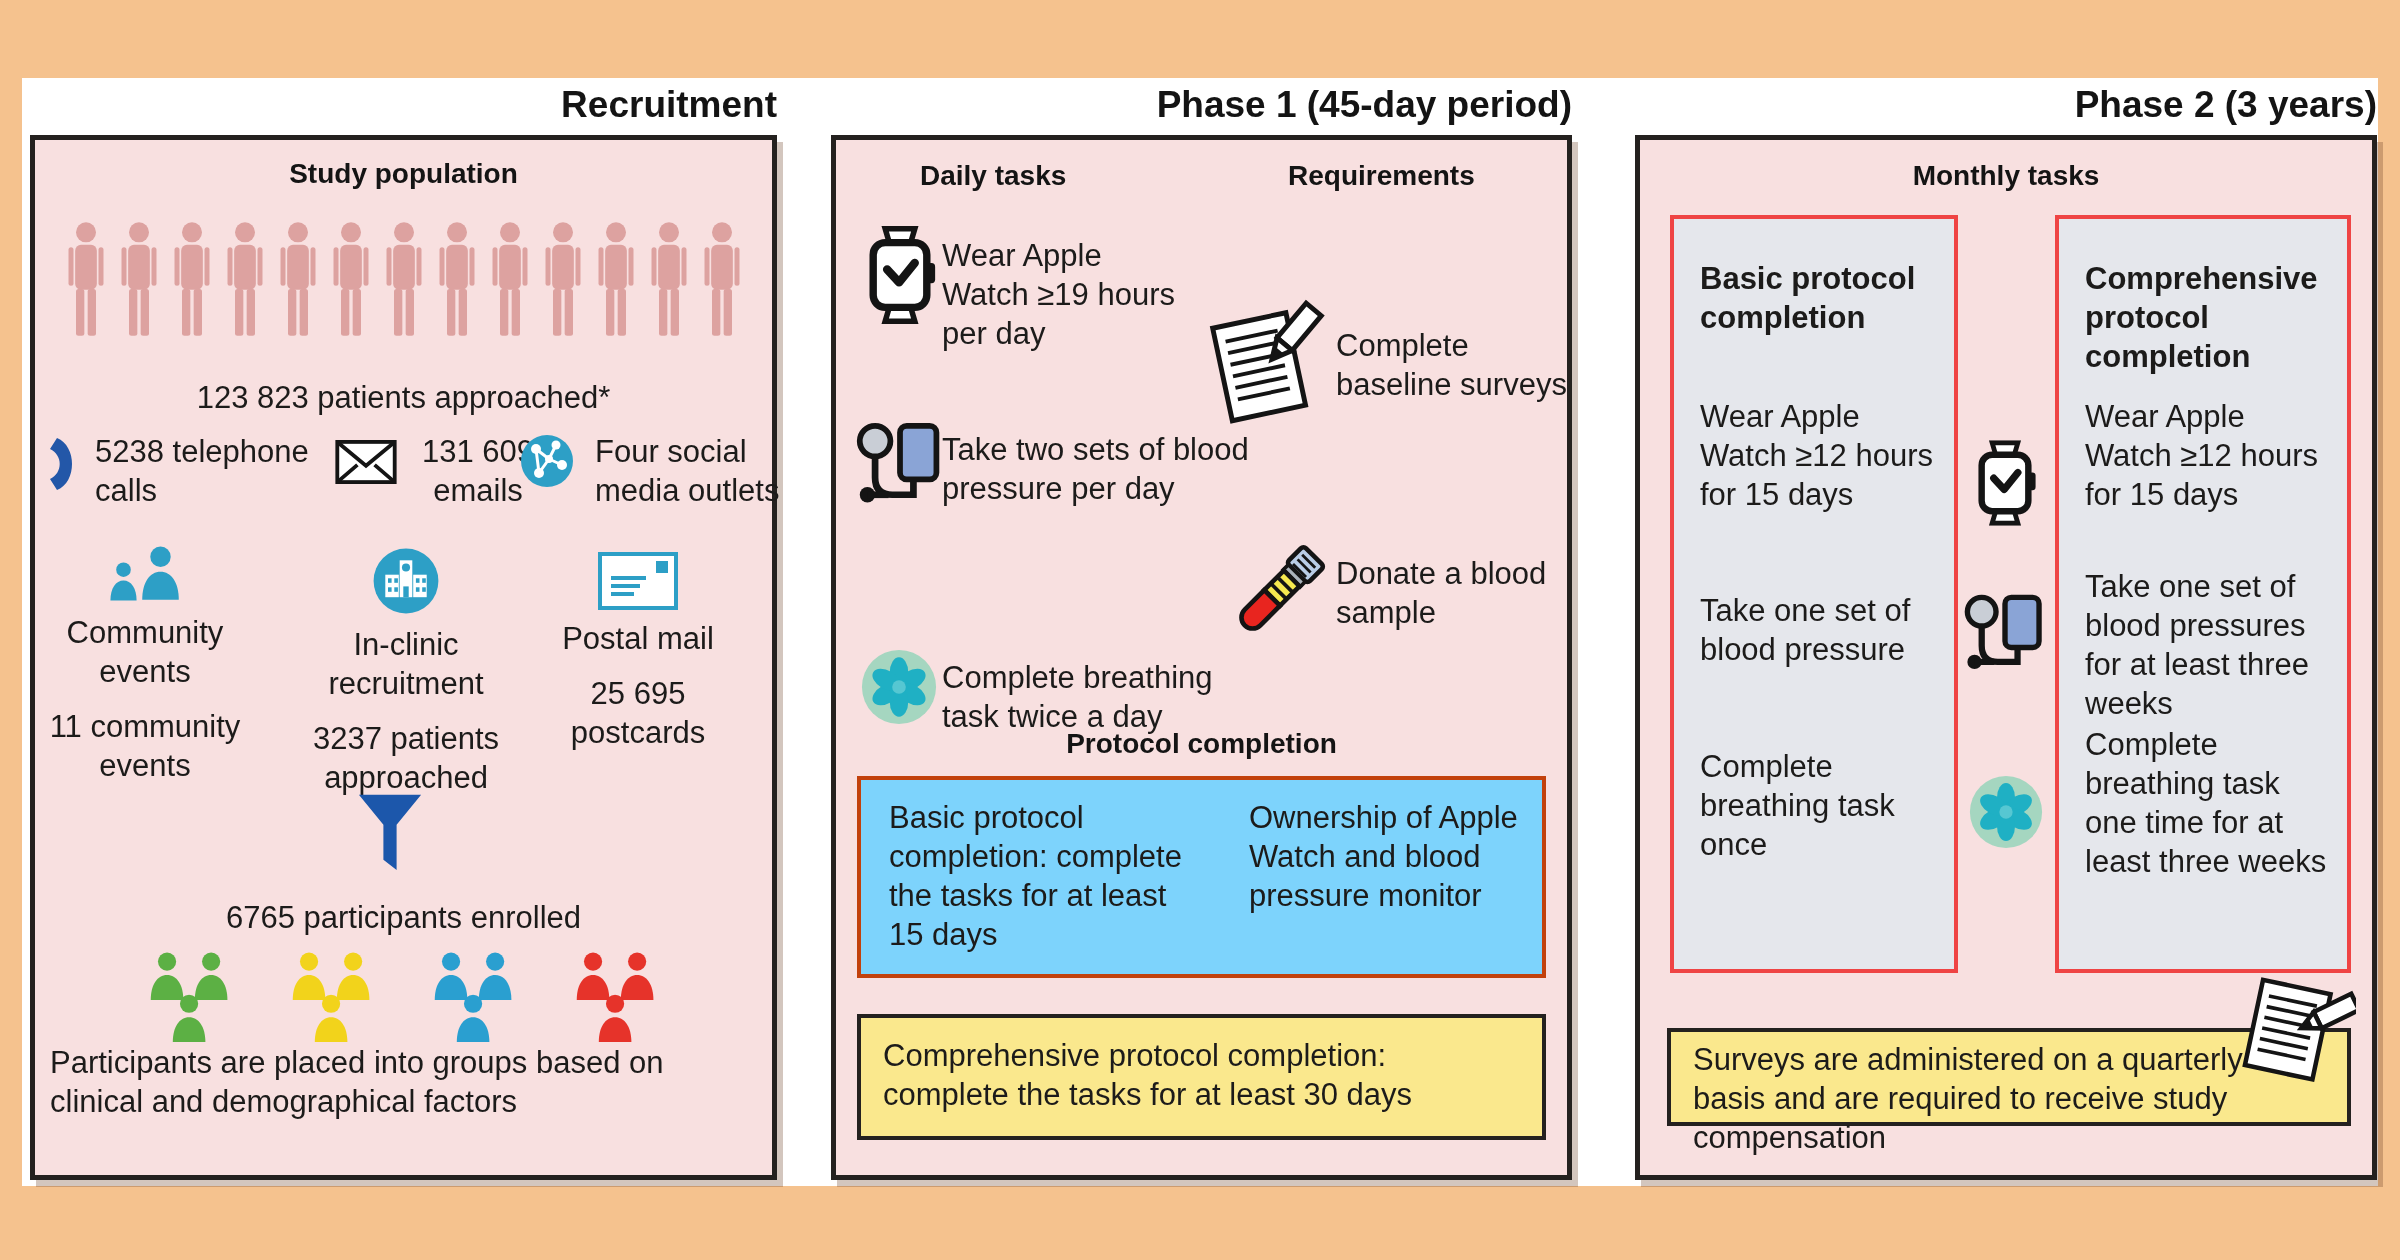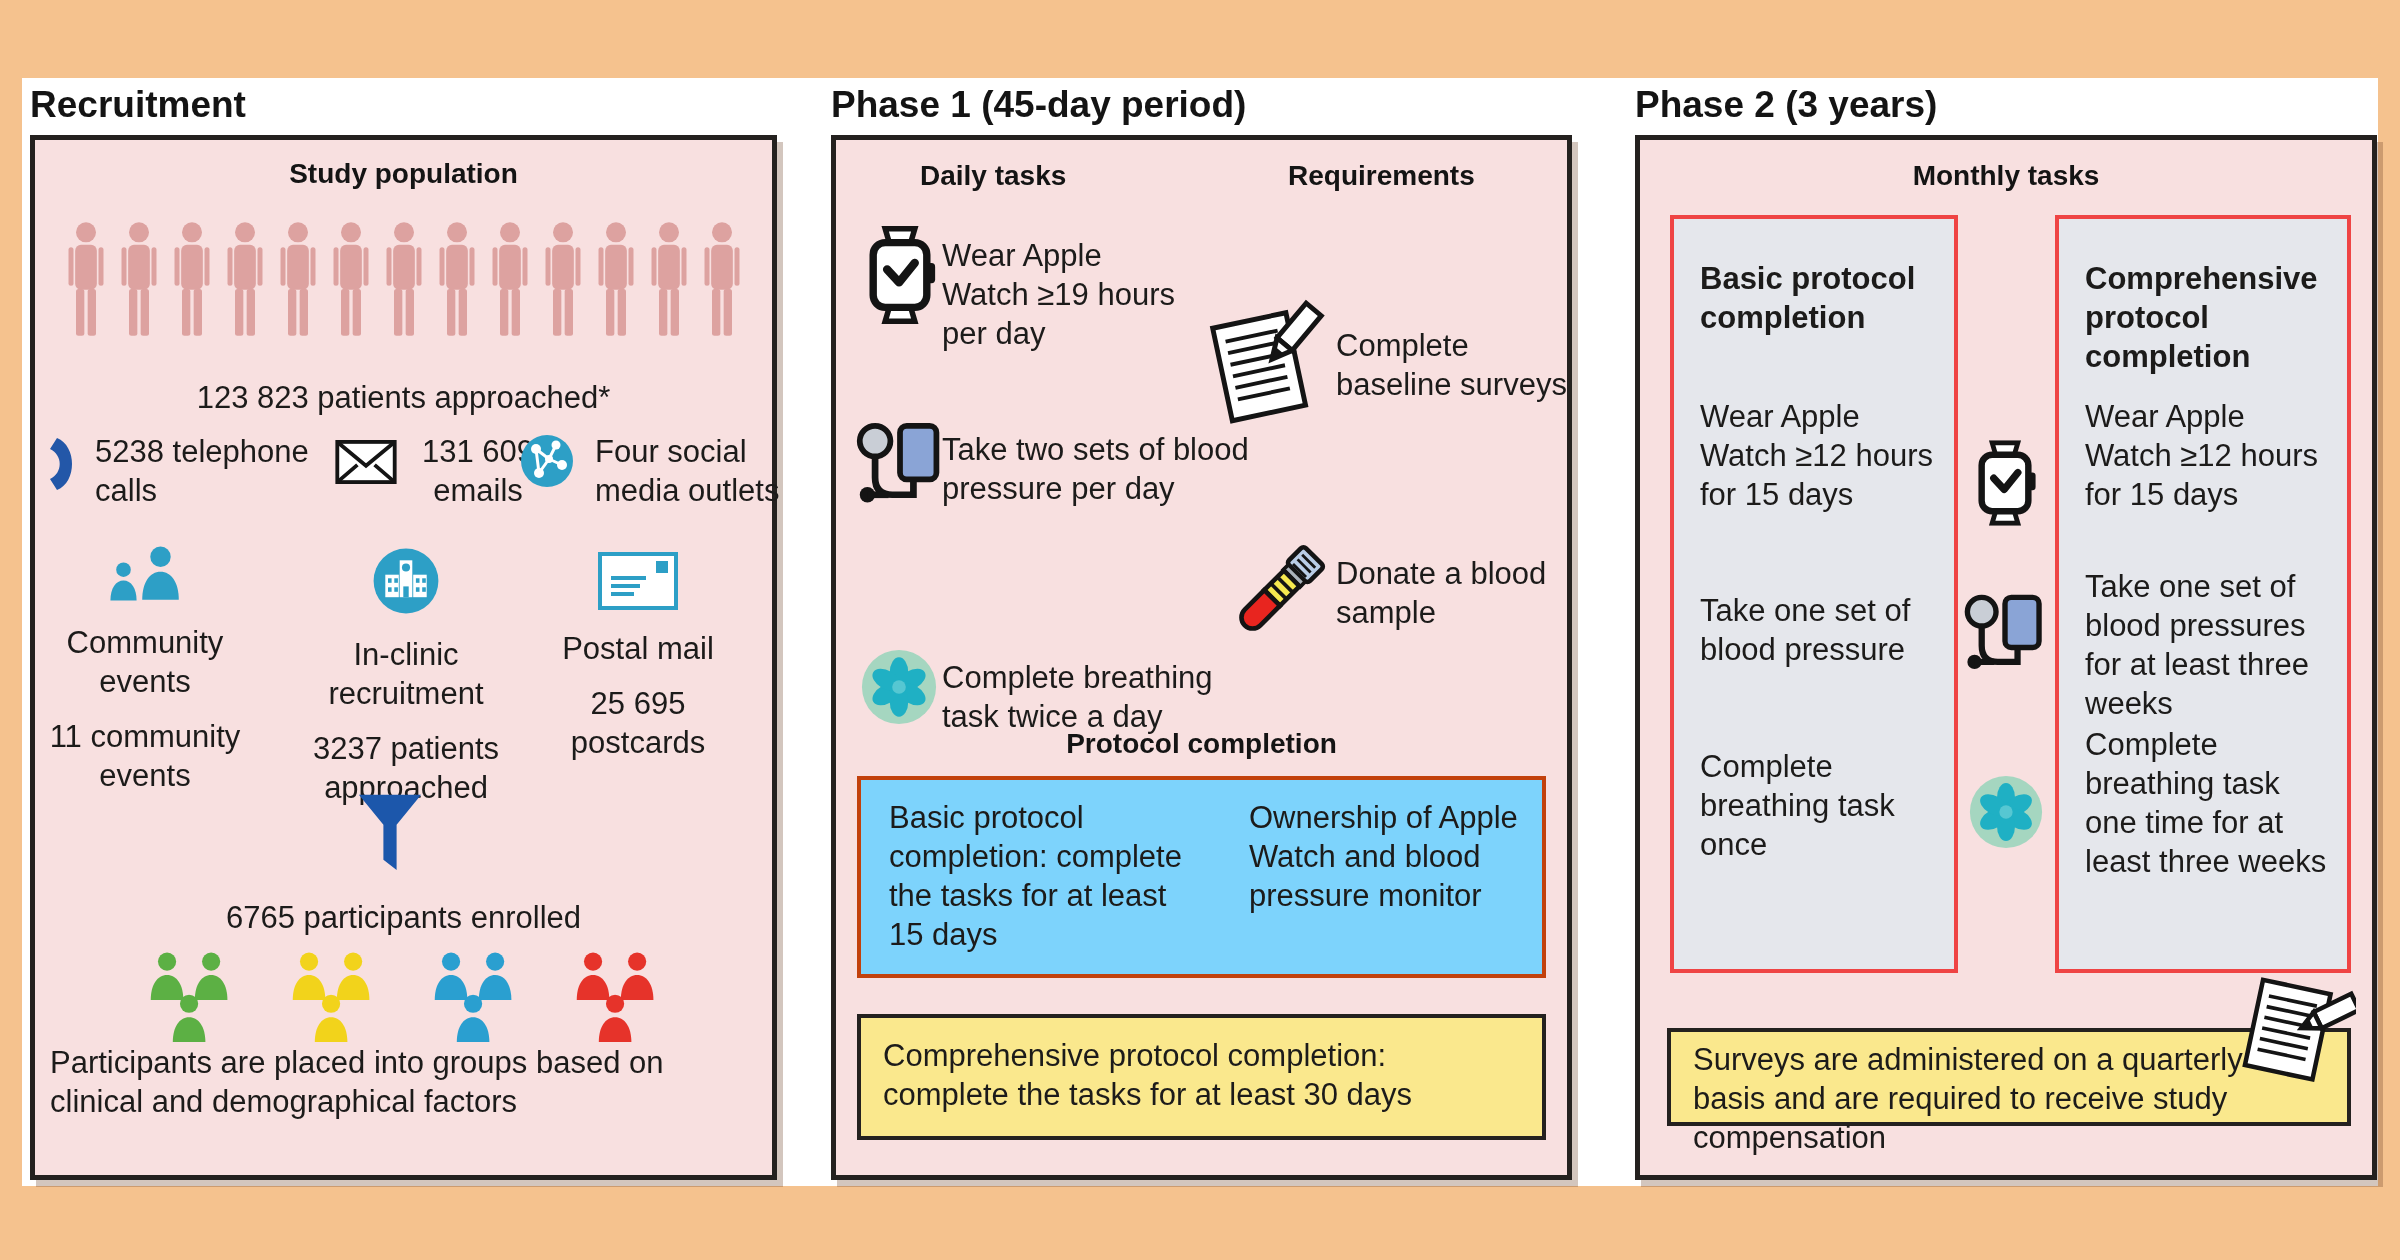--- a/index.html
+++ b/index.html
@@ -3,21 +3,21 @@
 <meta charset="utf-8">
 <style>
   html,body{margin:0;padding:0}
   body{
     width:2400px;height:1260px;position:relative;overflow:hidden;
     background:#f5c28e;
     font-family:"Liberation Sans", sans-serif;
     color:#1c1b1a;
   }
   .white-band{position:absolute;left:22px;top:78px;width:2356px;height:1108px;background:#ffffff;}
-  .col-title{position:absolute;top:84px;height:48px;font-size:37px;font-weight:700;text-align:left;color:#141414;}
+  .col-title{position:absolute;top:84px;height:48px;font-size:37px;font-weight:700;text-align:right;color:#141414;}
   #title-recruitment{left:30px;width:747px}
   #title-phase1{left:831px;width:741px}
   #title-phase2{left:1635px;width:742px}
 
   .panel{
     position:absolute;top:135px;height:1045px;background:#f8e0e0;
     border:5px solid #24211f;box-sizing:border-box;
     box-shadow:6px 7px 0 rgba(110,66,40,.30);
   }
   #panel-recruitment{left:30px;width:747px}
@@ -28,21 +28,21 @@
   .h1{font-size:28px;font-weight:700;color:#141414}
   .txt{font-size:31px;line-height:1.26;color:#1c1b1a}
   .ctr{text-align:center}
 
   
   .persons-row{left:26px;top:68px;width:686px;height:150px;display:flex;justify-content:space-between}
   .person-icon{width:50px;height:142px;fill:#dda2a0}
   .approached{left:0;top:238px;width:737px}
   .channel{top:292px;height:110px}
   .method{top:405px;width:220px;height:260px;text-align:center}
-  .method .mlabel{margin-top:18px}
+  .method .mlabel{margin-top:8px}
   .method .mstat{margin-top:16px}
   .funnel-wrap{left:322px;top:650px;width:66px;height:96px}
   .enrolled{left:0;top:758px;width:737px}
   .groups-row{left:0;top:812px;width:737px;display:flex;justify-content:center;gap:50px}
   .cluster{width:92px;height:92px}
   .g-green{fill:#5cb044}.g-yellow{fill:#f2d31b}.g-cyan{fill:#2a9fd0}.g-red{fill:#e6332a}
   .caption{left:15px;top:903px;width:645px}
 
   
   .greybox{background:#7dd3fc;border:4px solid #c2410c;box-sizing:border-box}

